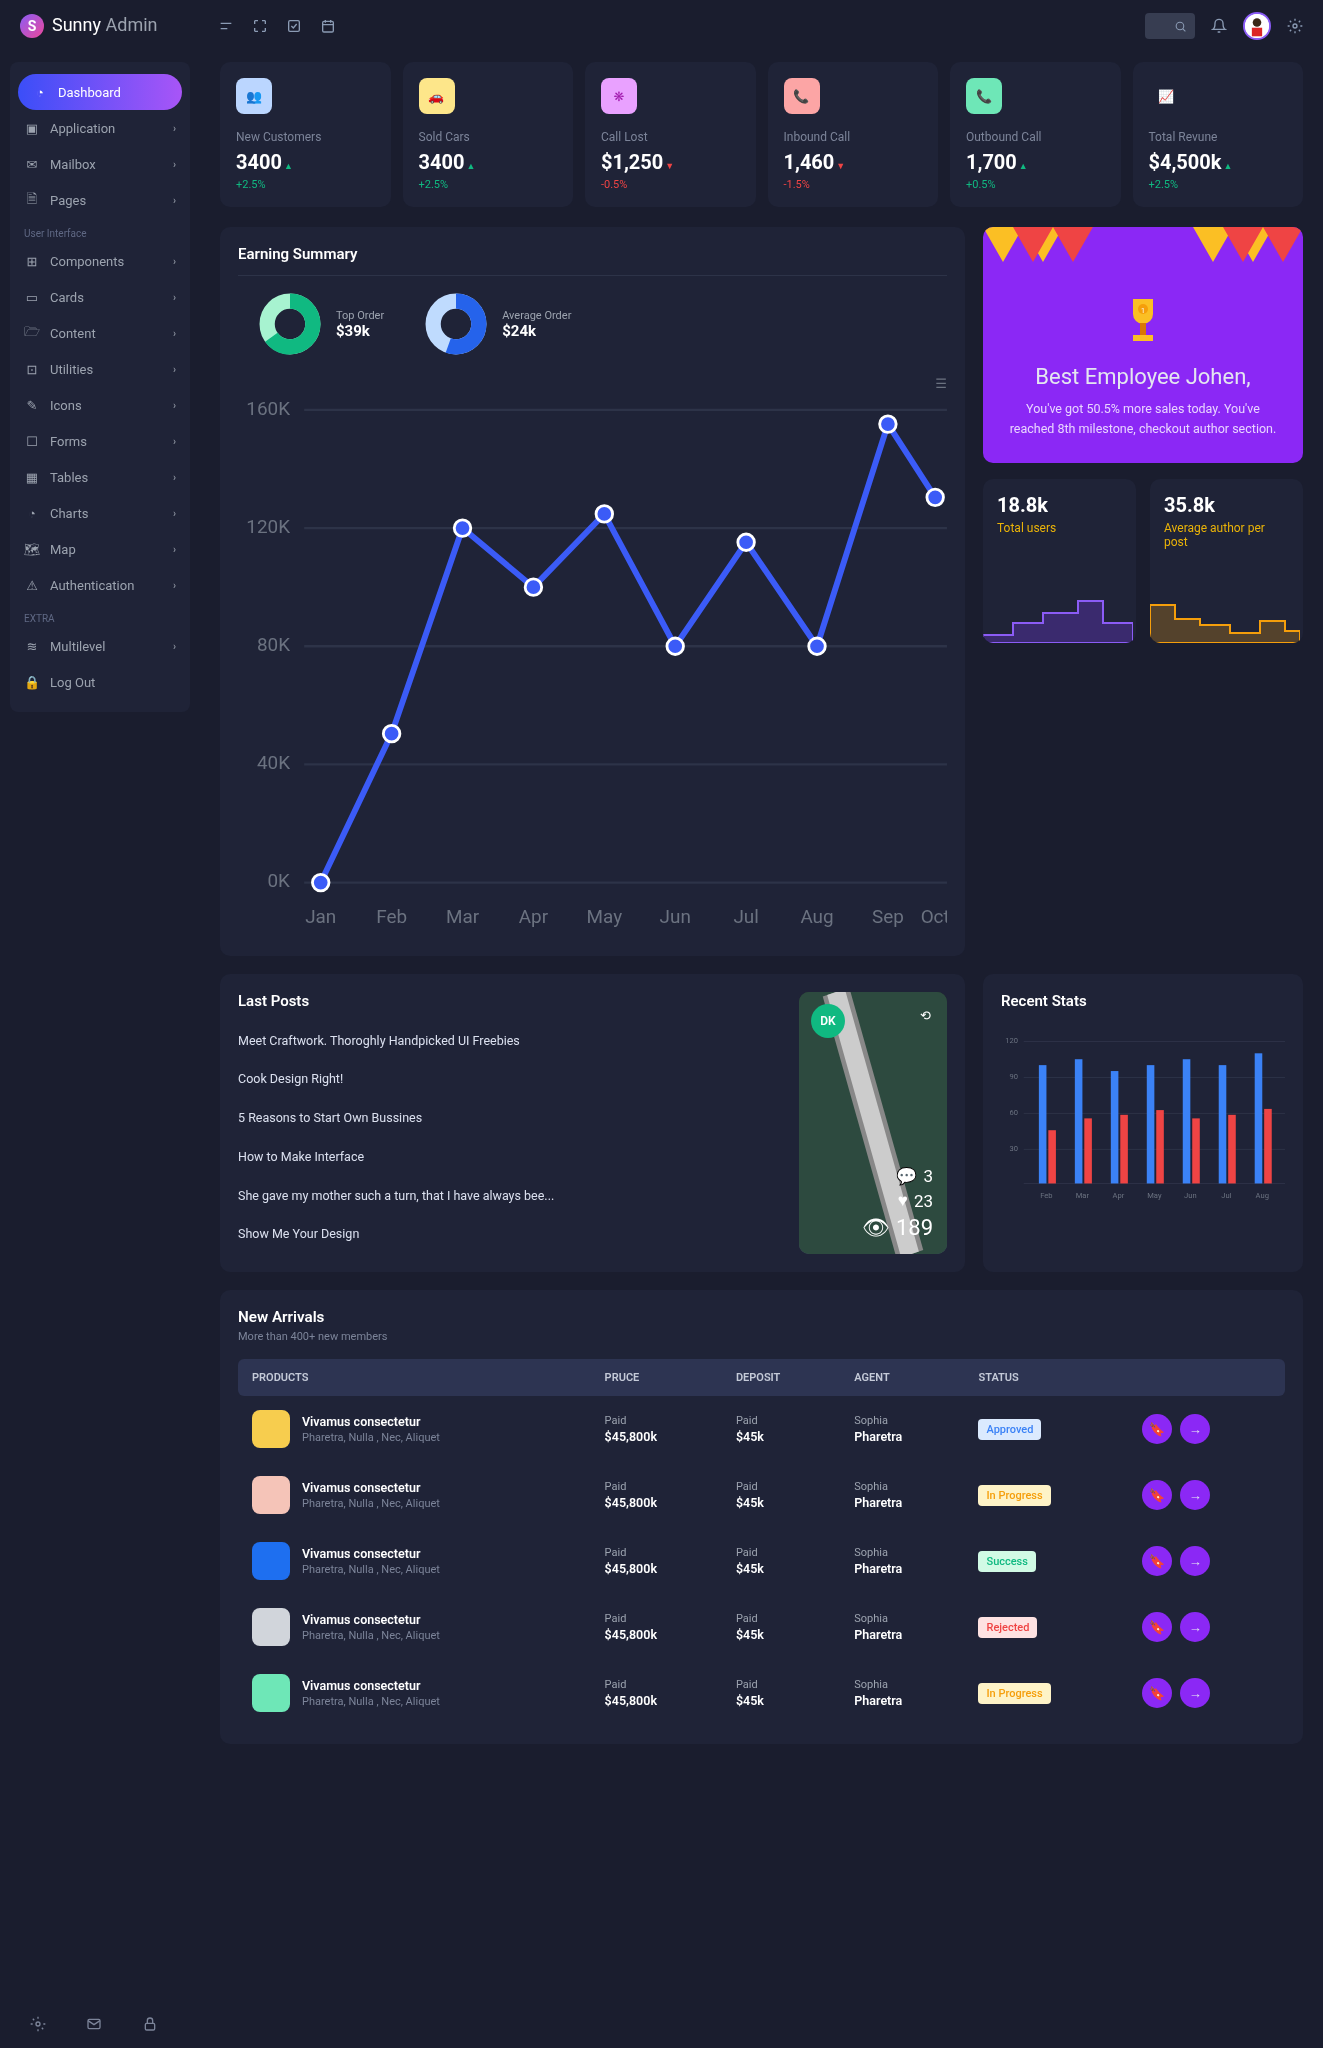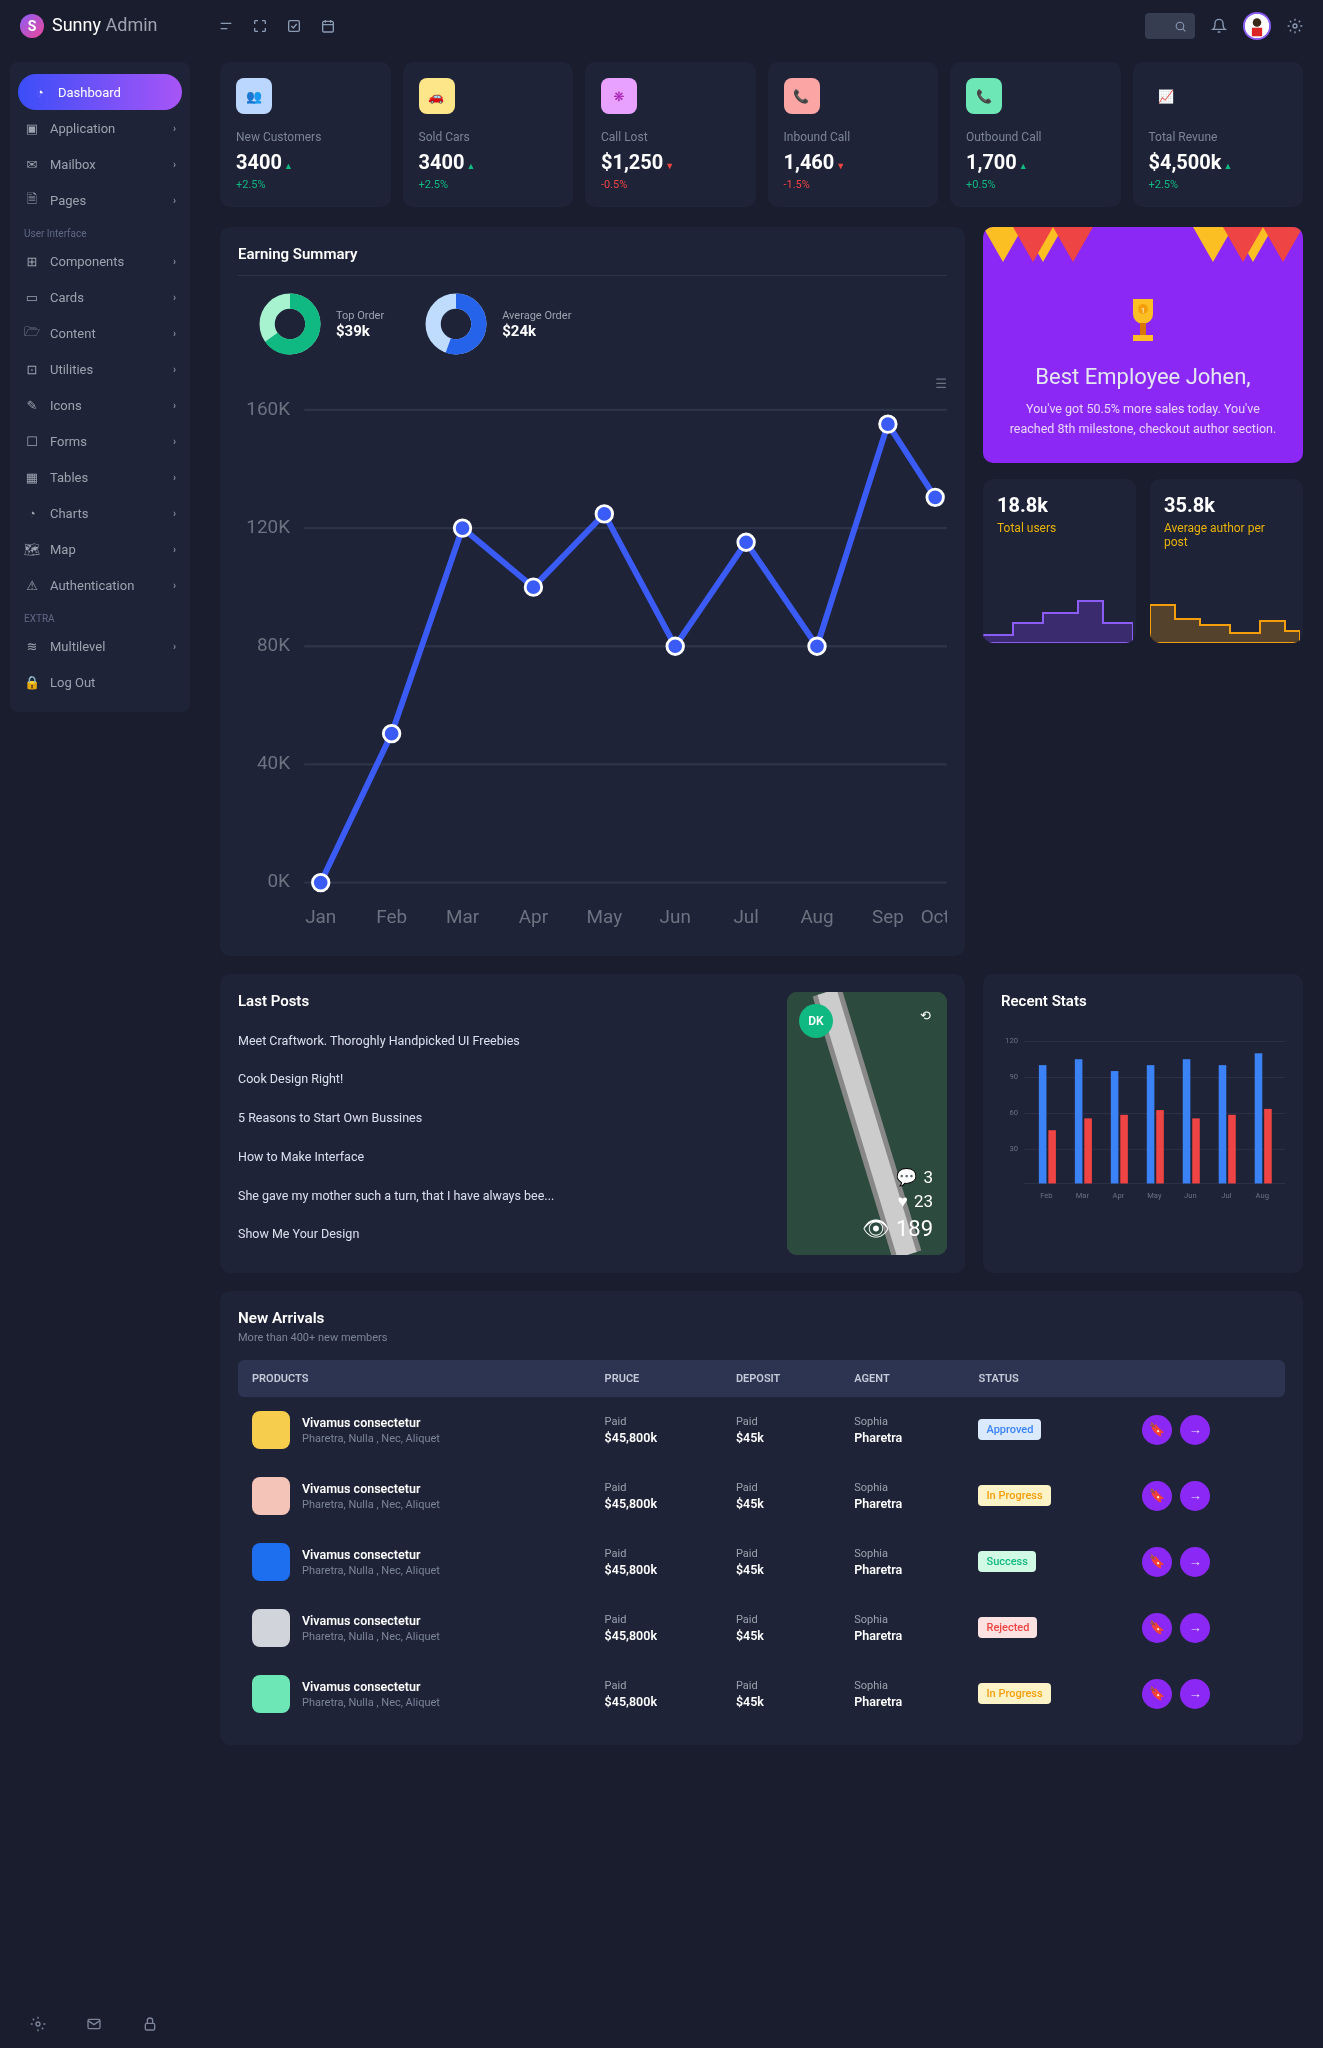--- a/index.html
+++ b/index.html
@@ -51,21 +51,21 @@
 .purple-sub{font-size:12.5px;color:#e9d5ff;line-height:1.6}
 .mini-stats{display:flex;gap:14px}
 .mini-card{flex:1;background:#1f2337;border-radius:10px;padding:14px;position:relative;overflow:hidden;height:164px}
 .mini-val{font-size:20px;font-weight:700;color:#fff}
 .mini-lbl{font-size:12px;color:#eab308;margin-top:4px}
 .mini-chart{position:absolute;bottom:0;left:0;right:0;height:50px}
 .posts-section{display:flex;gap:18px;margin-bottom:18px}
 .posts-card{flex:1;display:flex;gap:16px}
 .posts-left{flex:1}
 .post-item{padding:10px 0;color:#dbe0ef;font-size:12.5px;line-height:1.5;cursor:pointer}
-.post-img{width:160px;background:linear-gradient(180deg,#2d4a2f,#445566);border-radius:10px;position:relative;overflow:hidden}
+.post-img{width:148px;background:linear-gradient(180deg,#2d4a2f,#445566);border-radius:10px;position:relative;overflow:hidden}
 .post-badge{position:absolute;top:12px;left:12px;width:34px;height:34px;background:#10b981;border-radius:50%;display:flex;align-items:center;justify-content:center;color:#fff;font-weight:600;font-size:12px}
 .post-refresh{position:absolute;top:16px;right:16px;color:#fff}
 .post-stats{position:absolute;bottom:14px;right:14px;color:#fff;text-align:right}
 .post-stat{display:flex;align-items:center;justify-content:flex-end;gap:6px;margin-top:4px;font-size:17px}
 .recent-card{width:320px}
 .arrivals h3{color:#fff;font-weight:600}
 .arrivals-sub{font-size:11px;color:#7c8499;margin-top:4px}
 .tbl{width:100%;margin-top:16px;border-collapse:collapse}
 .tbl th{background:#2d3452;color:#c4cad8;font-size:11px;font-weight:600;text-align:left;padding:12px 14px;text-transform:uppercase}
 .tbl th:first-child{border-radius:6px 0 0 6px}

